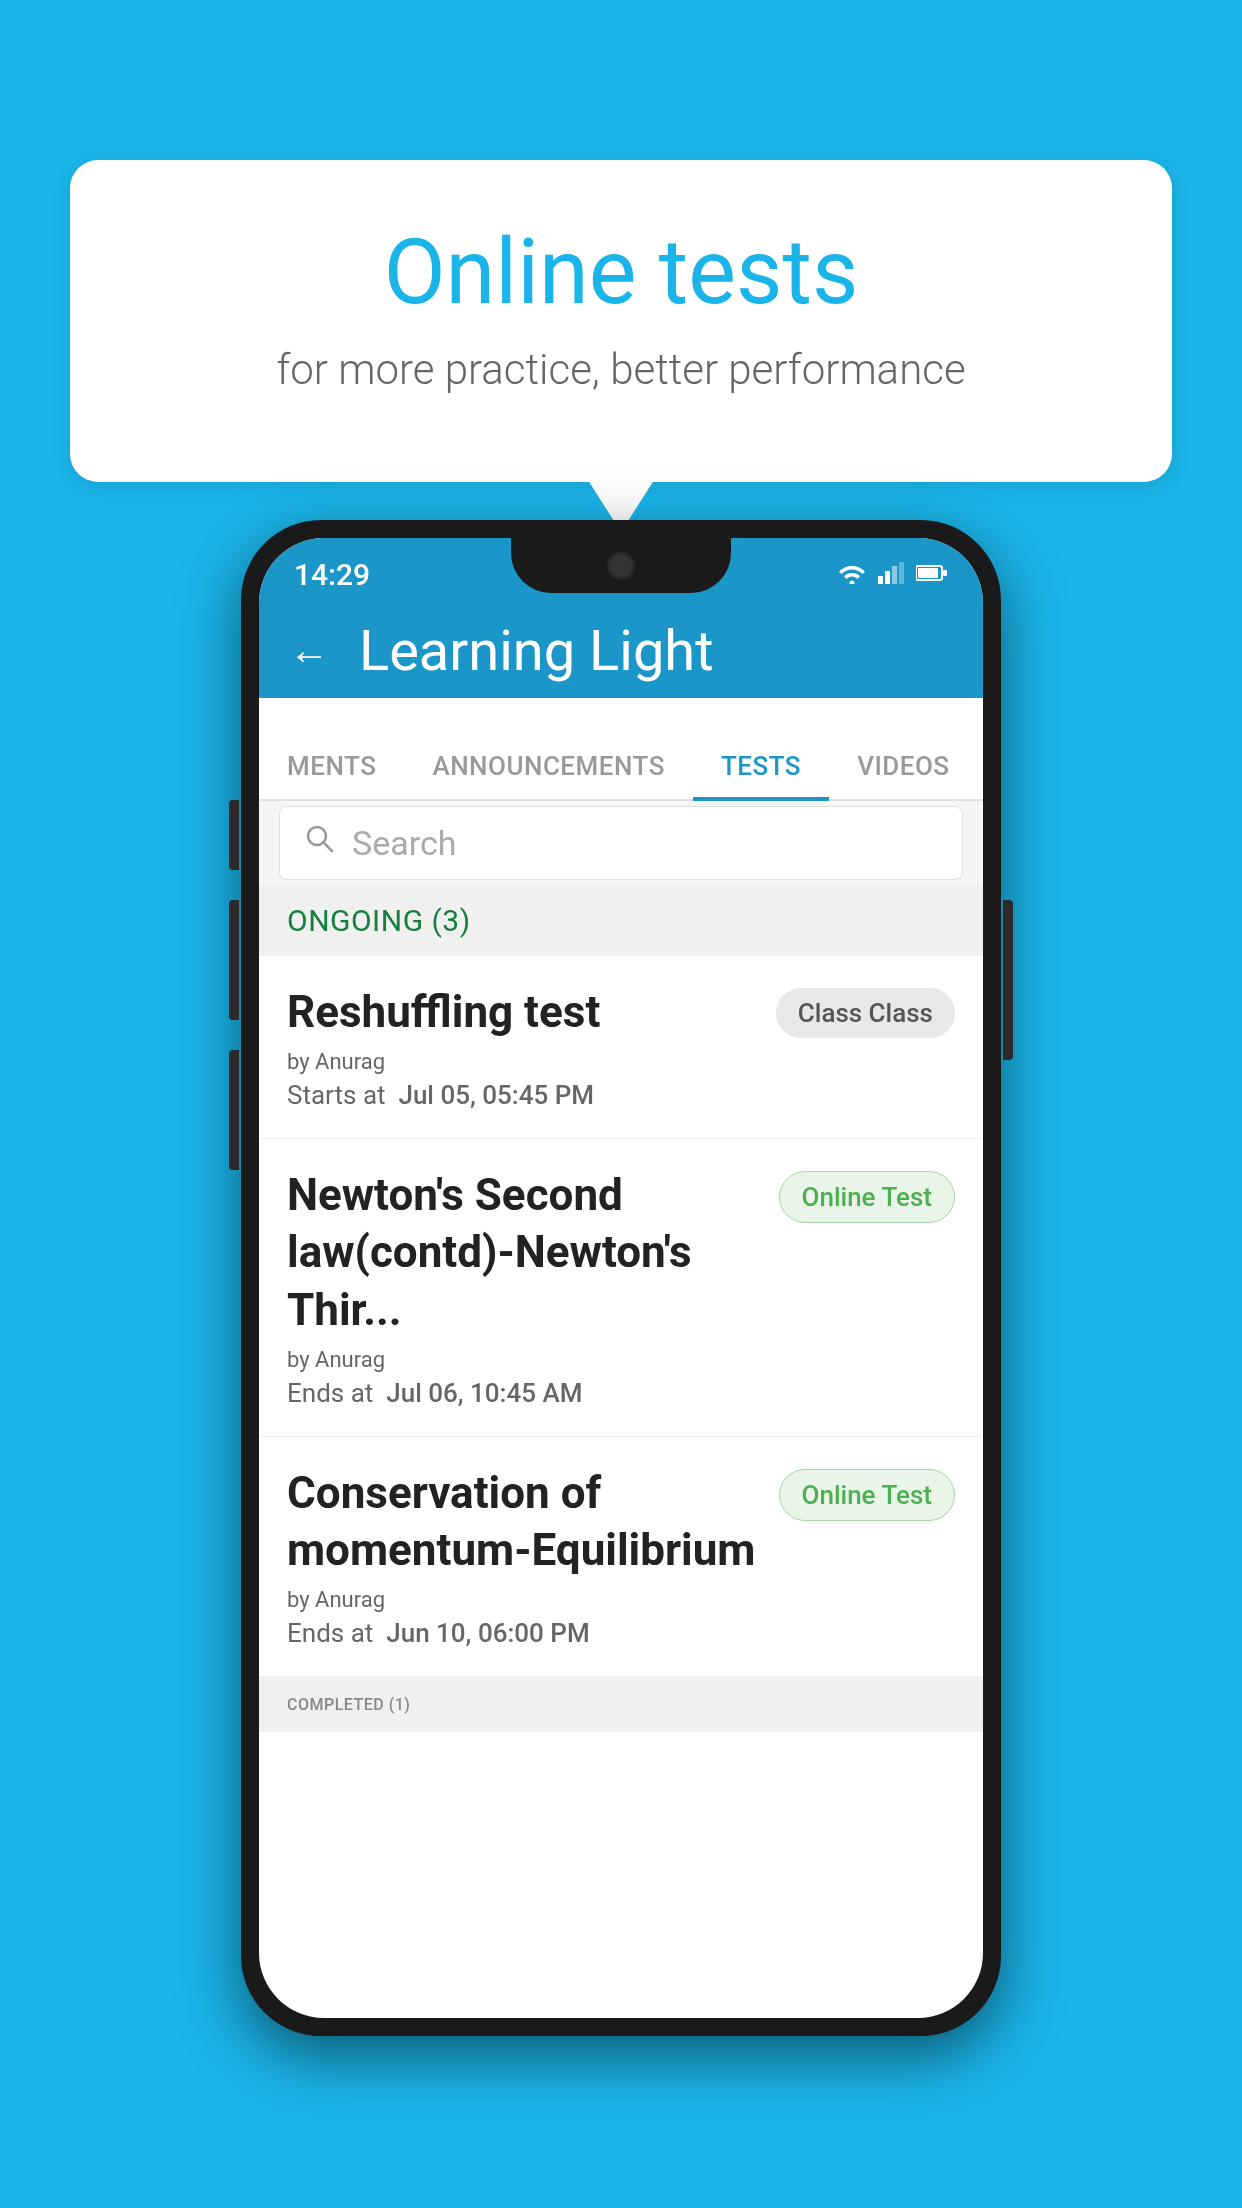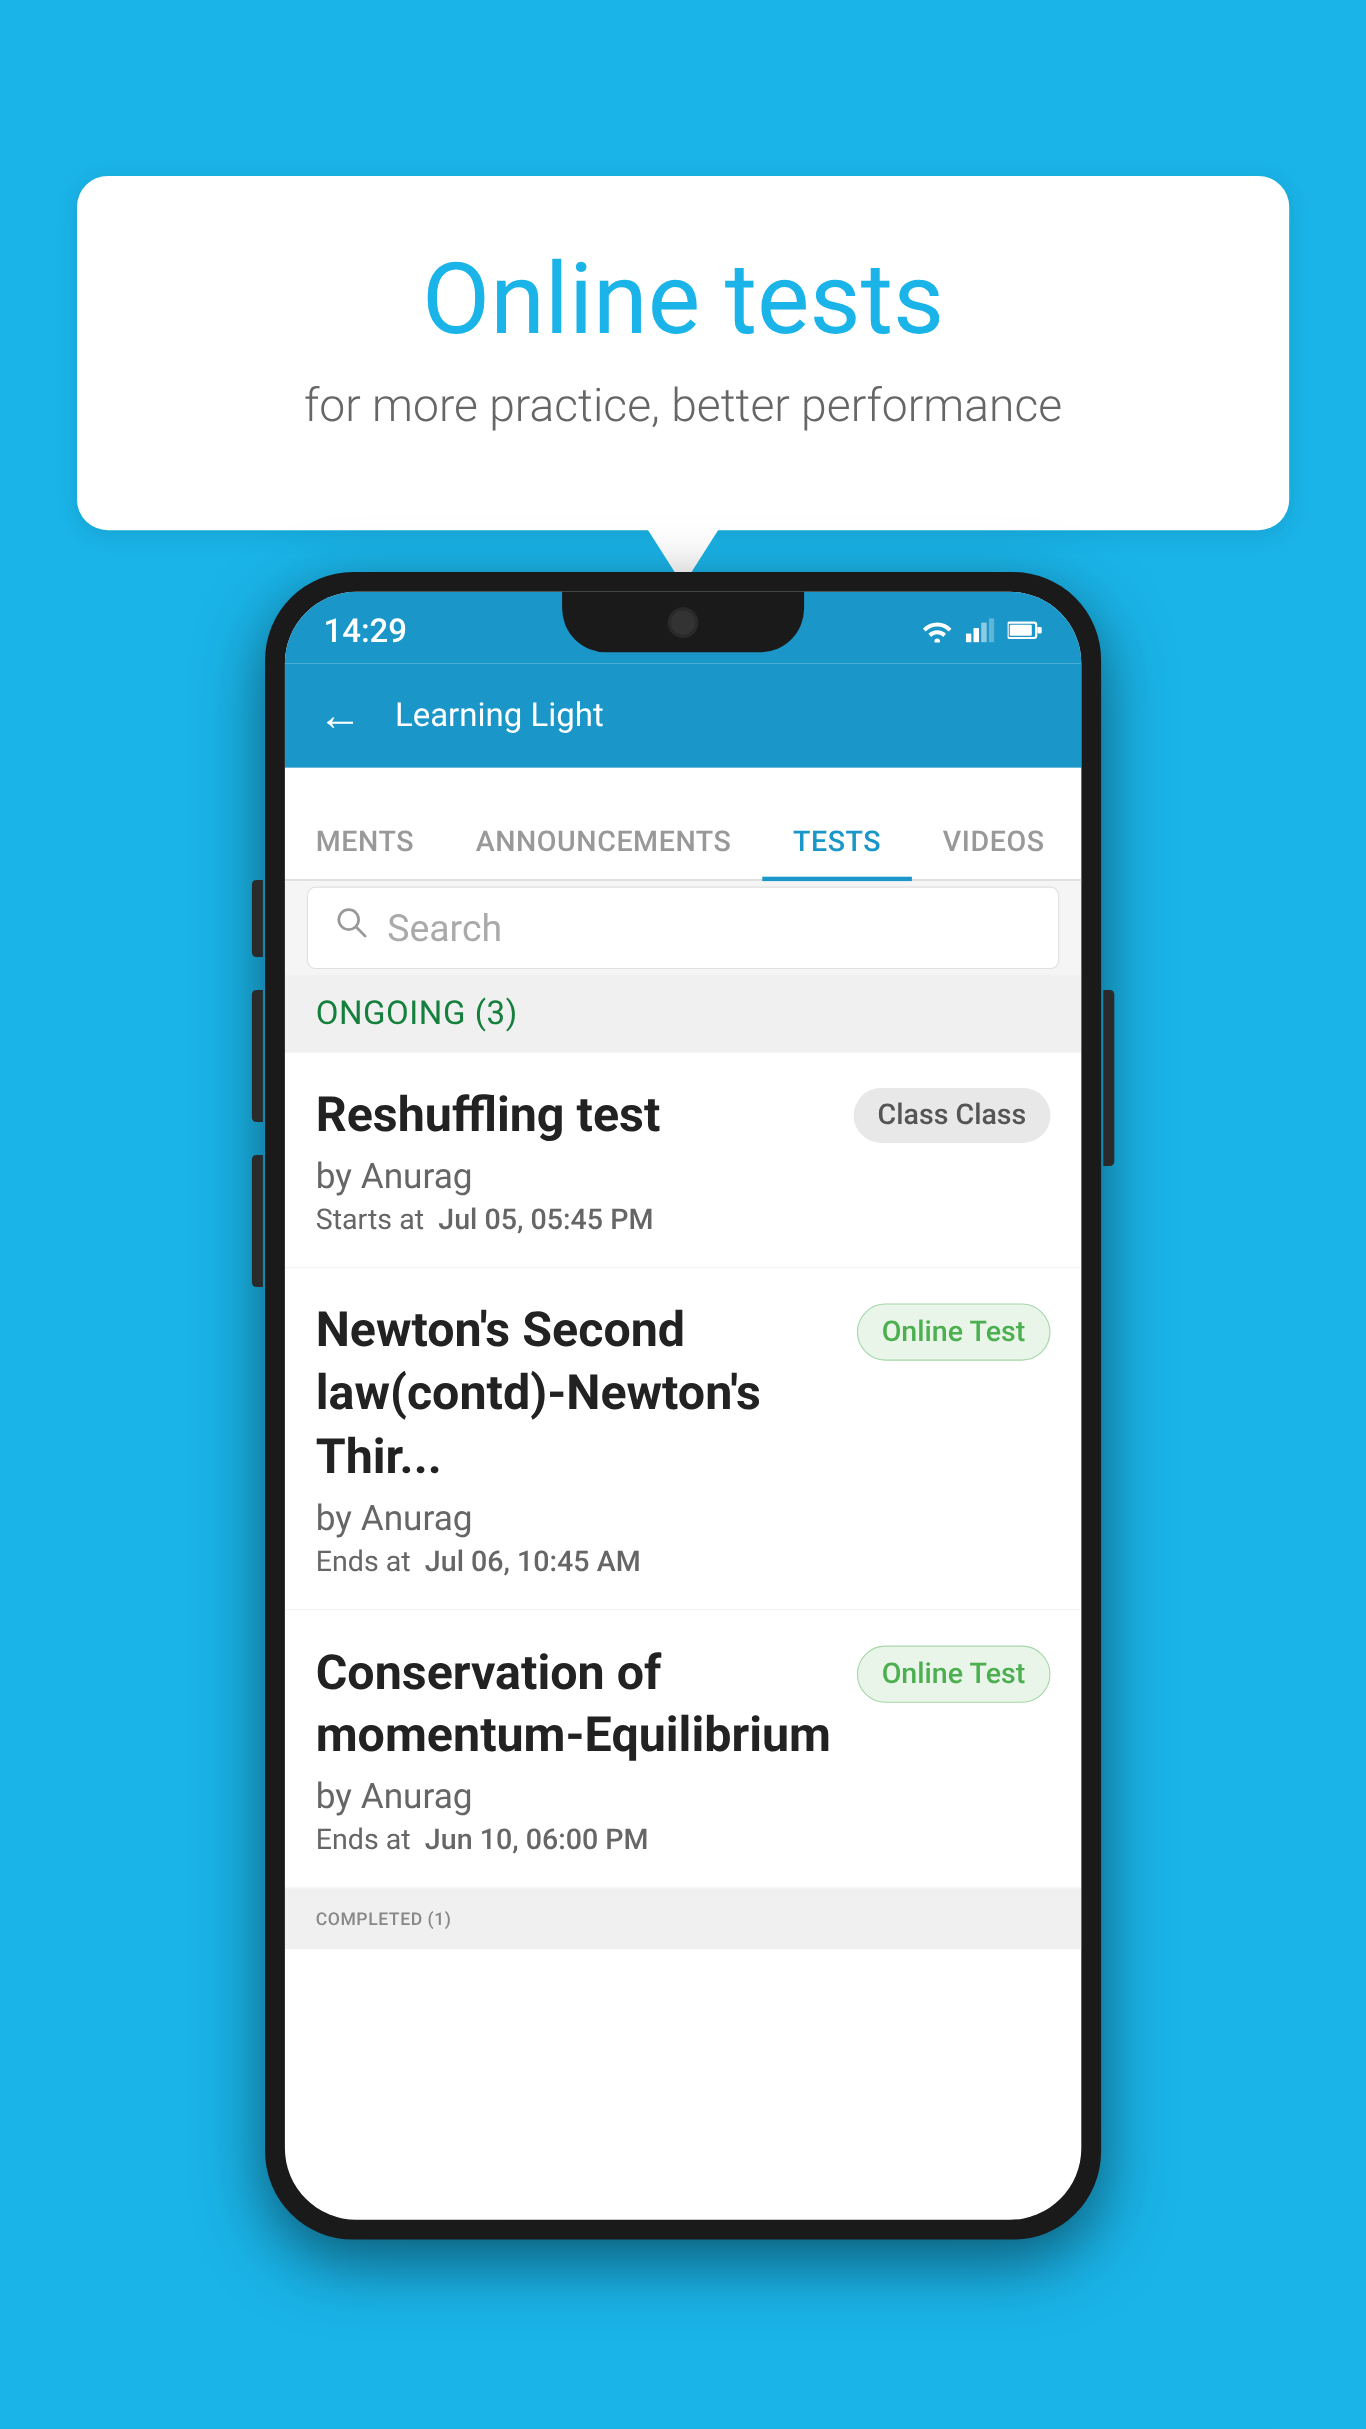--- a/index.html
+++ b/index.html
@@ -137,21 +137,21 @@
     }
 
     .back-arrow {
       color: white;
       font-size: 40px;
       cursor: pointer;
     }
 
     .app-title {
       color: white;
-      font-size: 30px;
+      font-size: 56px;
       font-weight: 400;
     }
 
     
     .tabs-bar {
       background: white;
       display: flex;
       border-bottom: 2px solid #e0e0e0;
       height: 103px;
       align-items: flex-end;
@@ -227,21 +227,21 @@
 
     .test-title {
       font-size: 44px;
       font-weight: 700;
       color: #222;
       margin-bottom: 8px;
       line-height: 1.3;
     }
 
     .test-author {
-      font-size: 32px;
+      font-size: 22px;
       color: #666;
       margin-bottom: 6px;
     }
 
     .test-date {
       font-size: 26px;
       color: #666;
     }
 
     .test-date span {

